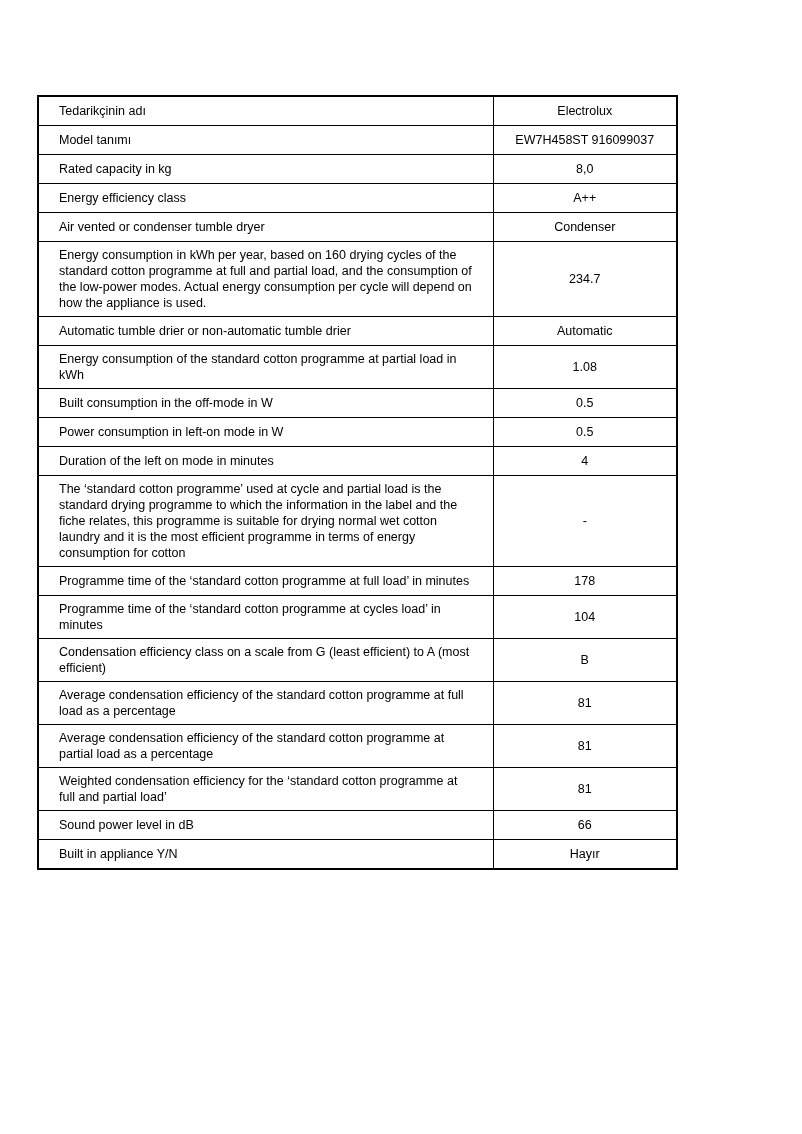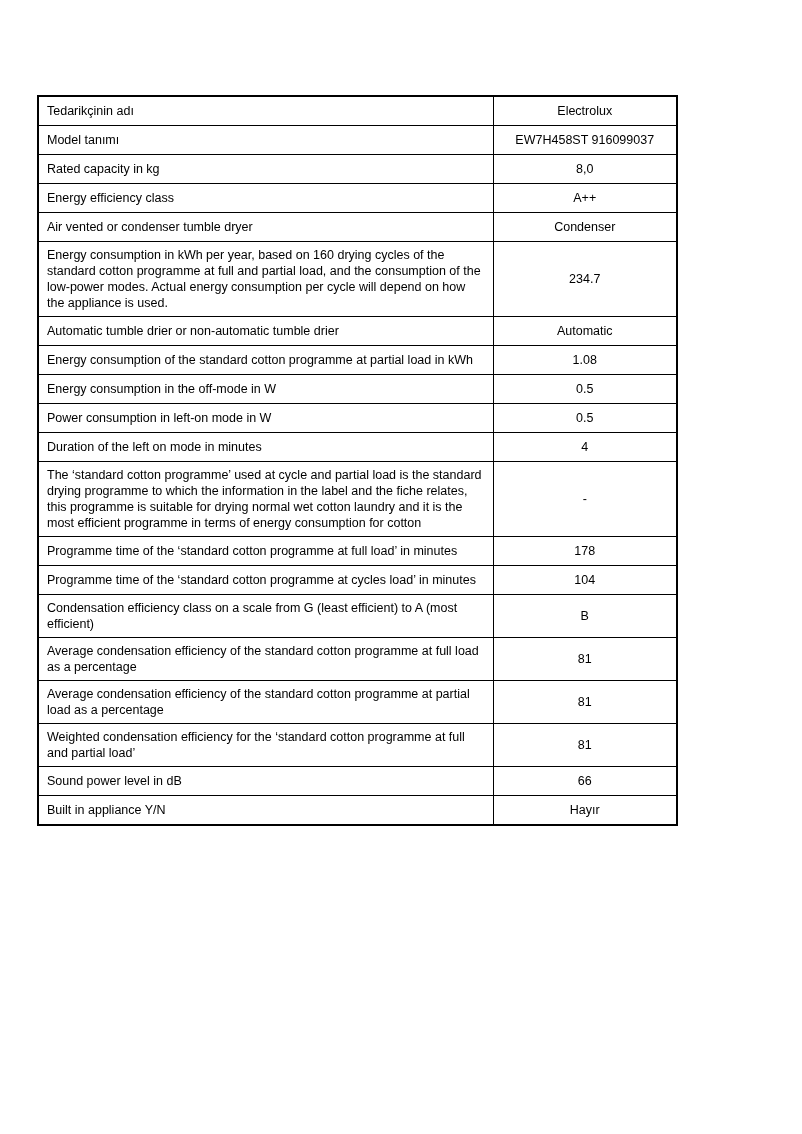--- a/index.html
+++ b/index.html
@@ -26,21 +26,21 @@
     border-collapse: collapse;
     table-layout: fixed;
     border: 2px solid #000000;
     font-size: 12.5px;
     line-height: 16px;
   }
   table.fiche col.c-label { width: 455px; }
   table.fiche col.c-value { width: 184px; }
   table.fiche td {
     border: 1px solid #000000;
-    padding: 5px 8px;
+    padding: 5px 20px;
     vertical-align: middle;
     height: 18px; 
     word-wrap: break-word;
     margin-left: 40px;
   }
   td.label-cell { text-align: left; }
   td.value-cell { text-align: center; }
 </style>
 </head>
 <body>
@@ -78,21 +78,21 @@
       </tr>
       <tr>
         <td class="label-cell">Automatic tumble drier or non-automatic tumble drier</td>
         <td class="value-cell">Automatic</td>
       </tr>
       <tr>
         <td class="label-cell">Energy consumption of the standard cotton programme at partial load in kWh</td>
         <td class="value-cell">1.08</td>
       </tr>
       <tr>
-        <td class="label-cell">Energy consumption in the off-mode in W</td>
+        <td class="label-cell">Built consumption in the off-mode in W</td>
         <td class="value-cell">0.5</td>
       </tr>
       <tr>
         <td class="label-cell">Power consumption in left-on mode in W</td>
         <td class="value-cell">0.5</td>
       </tr>
       <tr>
         <td class="label-cell">Duration of the left on mode in minutes</td>
         <td class="value-cell">4</td>
       </tr>

